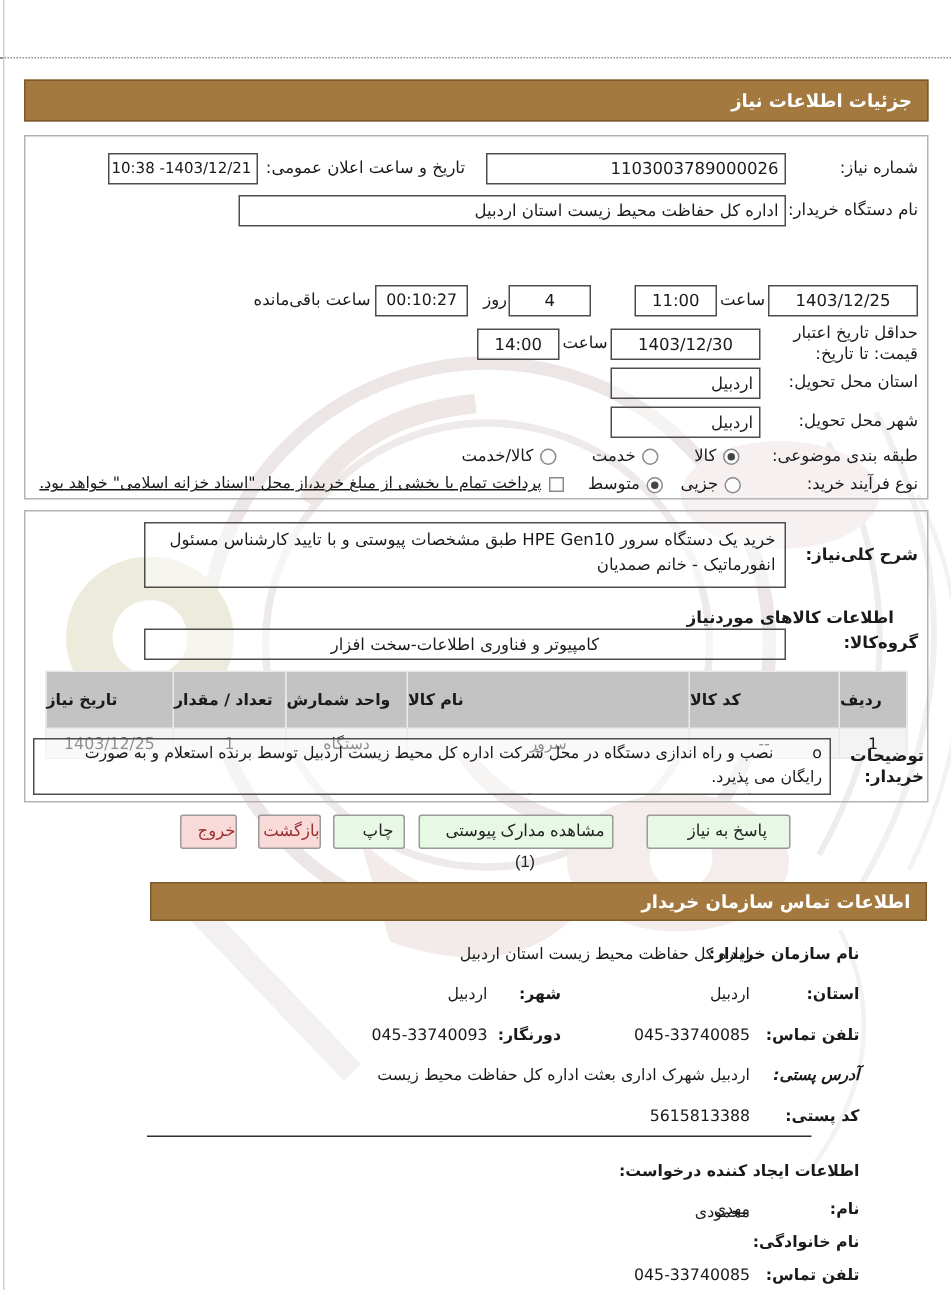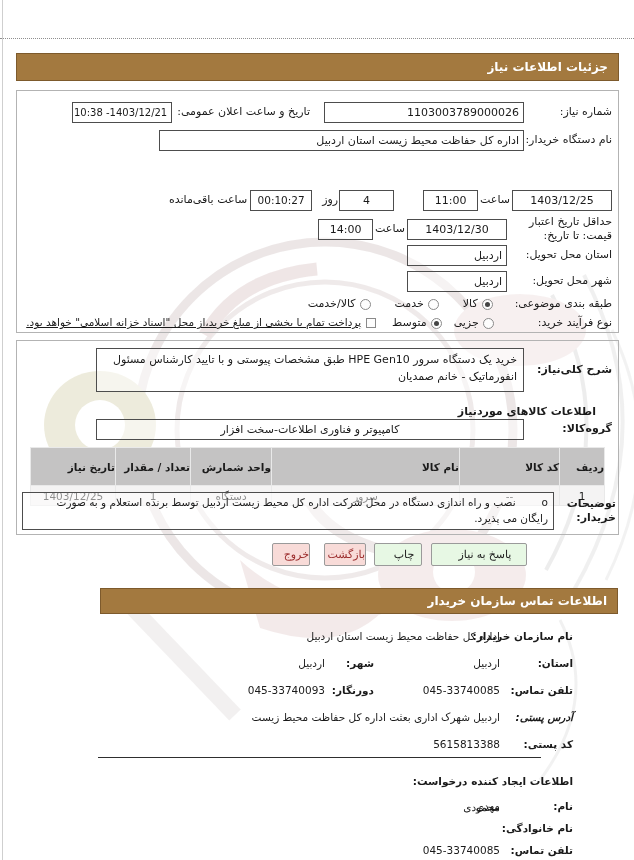--- a/index.html
+++ b/index.html
@@ -41,21 +41,21 @@
   .checkbox { width:10px; height:10px; border:1px solid #8a8a8a; background:#fdfdfd;
               display:inline-block; margin-left:5px; flex:none; }
 
   .bold { font-weight:bold; }
   .desc-box { height:44px; line-height:1.55; white-space:normal; text-align:right; padding:2px 6px; }
   .notes-box { height:38px; line-height:1.55; white-space:normal; text-align:right; padding:1px 5px; font-size:10.5px; }
   .bullet { margin-left:26px; }
 
   .goods-table { position:absolute; top:106px; right:13px; width:574px;
                  border-collapse:collapse; table-layout:fixed; font-size:10.5px; }
-  .goods-table th { background:#c4c3c3; font-weight:bold; height:38px; border:1px solid #e9e9e9; text-align:right; }
+  .goods-table th { background:#c4c3c3; font-weight:bold; height:38px; border:1px solid #e9e9e9; text-align:left; }
   .goods-table td { background:#f4f3f3; height:20px; border:1px solid #e9e9e9; text-align:center; }
 
   .btn-row { position:absolute; top:543px; right:0; left:0; display:flex; padding-right:107px; }
   .btn { height:23px; line-height:21px; border:1px solid #9a9a9a; border-radius:2px;
          text-align:center; font-size:11px; flex:none; cursor:pointer;padding-left:12px; }
   .btn.green { background:#e7f8e4; color:#222; }
   .btn.pink  { background:#f8dbd8; color:#9c2f2f; }
 
   .c-lbl { position:absolute; font-weight:bold; font-size:10.5px; white-space:nowrap; }
   .c-val { position:absolute; font-size:10.5px; white-space:nowrap; }
@@ -207,20 +207,21 @@
         <span class="lbl bold" style="width:62px;line-height:1.3;">توضیحات خریدار:</span>
         <span class="box notes-box" style="width:532px;">
           <span class="bullet">o</span><span>نصب و راه اندازی دستگاه در محل شرکت اداره کل محیط زیست اردبیل توسط برنده استعلام و به صورت رایگان می پذیرد.</span><br>
           <span>برای هماهنگی بیشتر با خانم صمدیان تماس بگیرید09143547902</span>
         </span>
       </div>
     </div>
 
     <div class="btn-row">
       <button class="btn green" style="width:96px;">پاسخ به نیاز</button>
+      <button class="btn green" style="width:130px;margin-right:22px;">مشاهده مدارک پیوستی (1)</button>
       <button class="btn green" style="width:48px;margin-right:9px;">چاپ</button>
       <button class="btn pink" style="width:42px;margin-right:8px;">بازگشت</button>
       <button class="btn pink" style="width:38px;margin-right:14px;">خروج</button>
     </div>
 
     <div class="bar bar2">
       <span>اطلاعات تماس سازمان خریدار</span>
     </div>
 
     <span class="c-lbl" style="top:630px;right:61px;">نام سازمان خریدار:</span>

